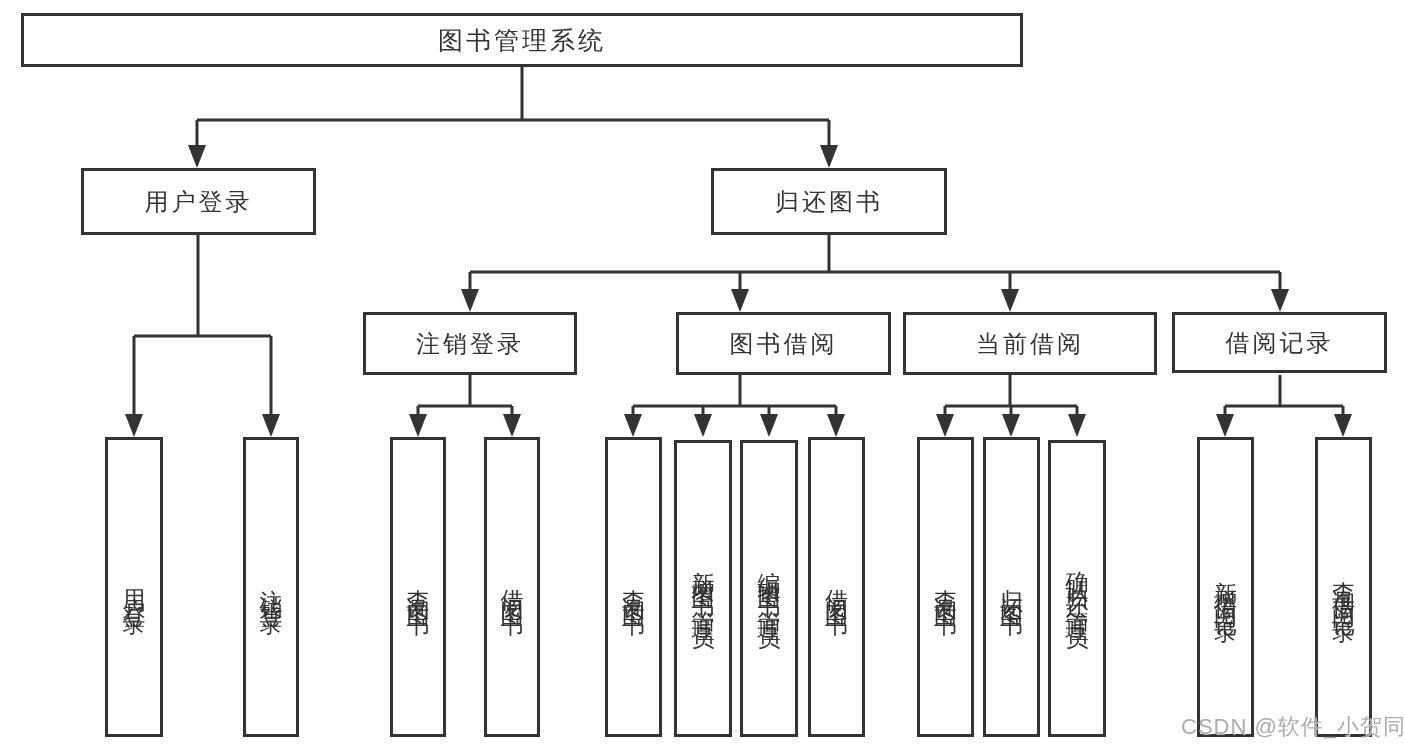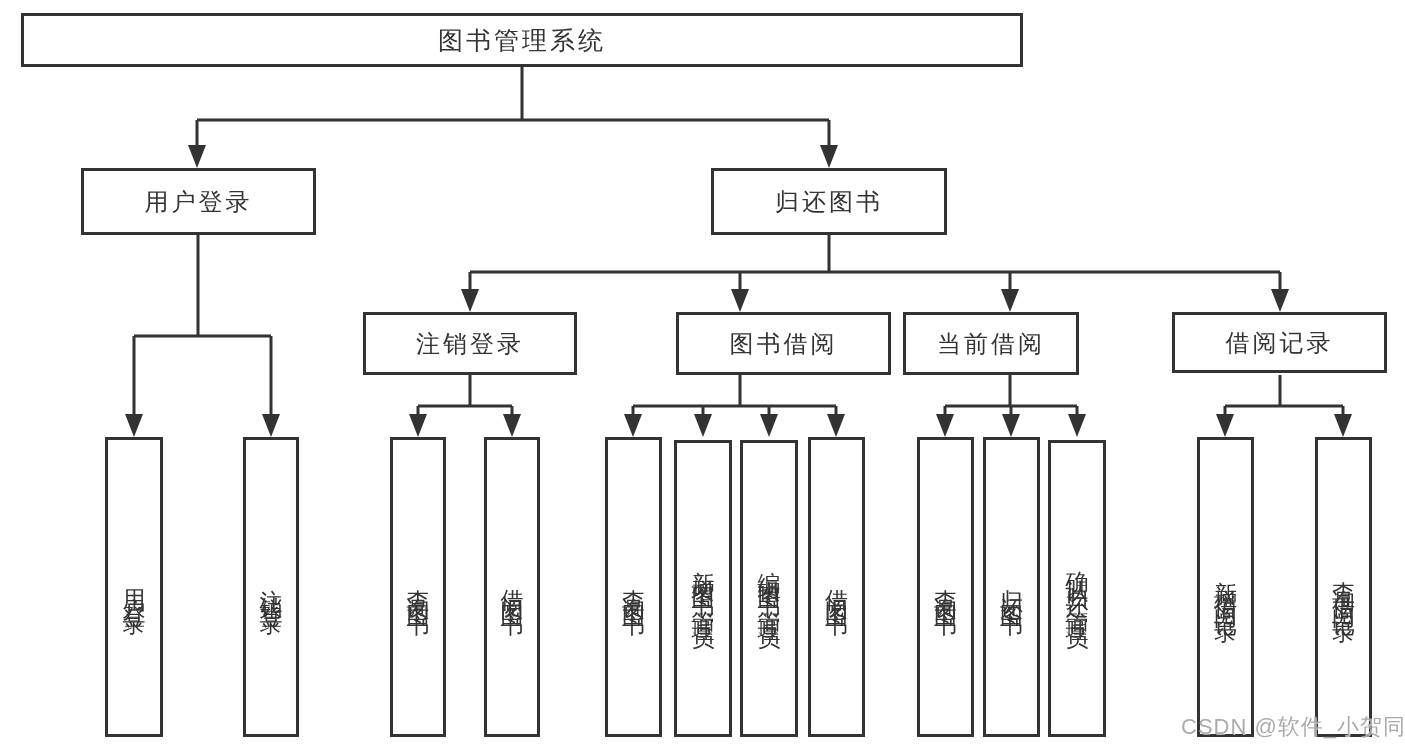--- a/index.html
+++ b/index.html
@@ -103,21 +103,21 @@
     <polygon fill="#333333" points="1334,414 1352,414 1343,437"></polygon>
   </svg>
 
   <div class="hnode" style="left:21px; top:13px; width:1002px; height:54px; font-size:25px;">图书管理系统</div>
 
   <div class="hnode" style="left:81px; top:168px; width:235px; height:67px;">用户登录</div>
   <div class="hnode" style="left:711px; top:168px; width:236px; height:67px;">归还图书</div>
 
   <div class="hnode" style="left:363px; top:312px; width:214px; height:63px;">注销登录</div>
   <div class="hnode" style="left:632px; top:312px; width:215px; height:63px;margin-left:44px;">图书借阅</div>
-  <div class="hnode" style="left:903px; top:312px; width:176px; height:63px;">当前借阅</div>
+  <div class="hnode" style="left:903px; top:312px; width:254px; height:63px;">当前借阅</div>
   <div class="hnode" style="left:1172px; top:312px; width:215px; height:61px;">借阅记录</div>
 
   <div class="leaf" style="left:105px; top:437px; width:58px; height:300px;">
     <span class="vtext">用户登录</span>
   </div>
   <div class="leaf" style="left:243px; top:437px; width:56px; height:300px;">
     <span class="vtext">注销登录</span>
   </div>
 
   <div class="leaf" style="left:390px; top:437px; width:56px; height:300px;">

